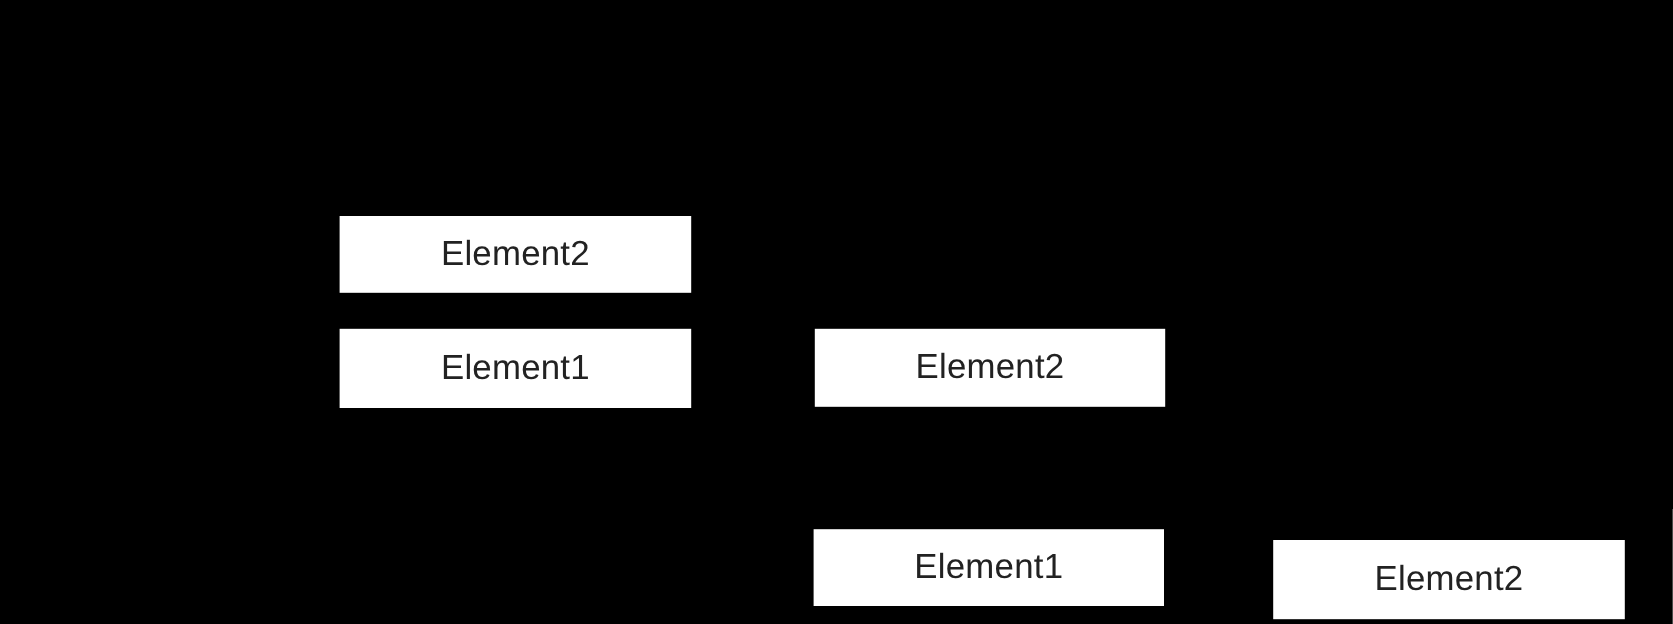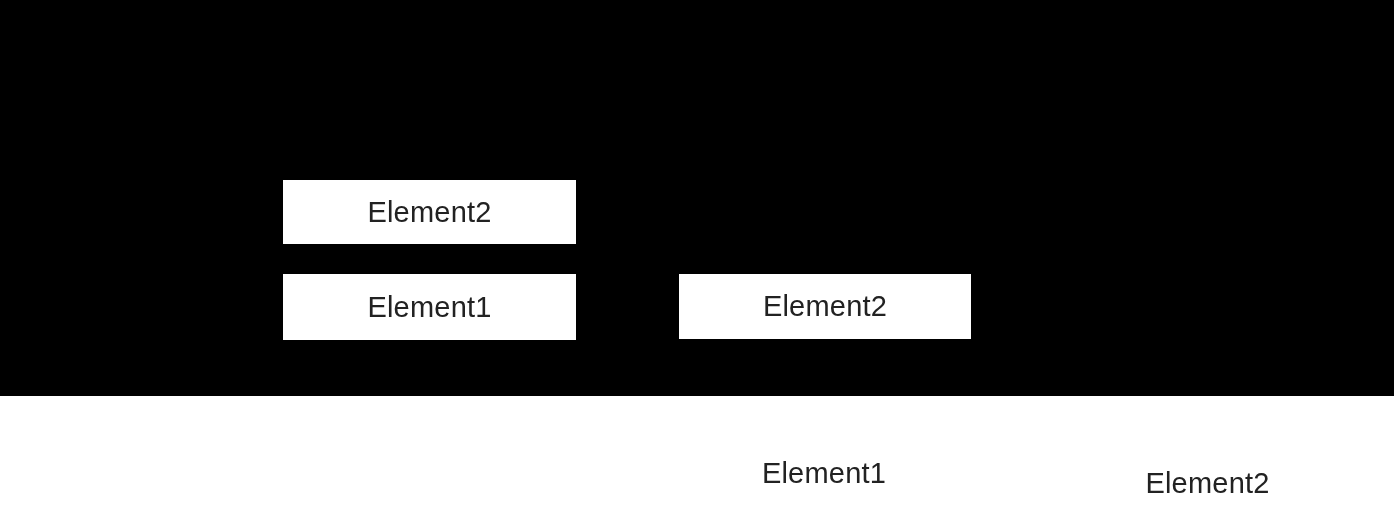--- a/index.html
+++ b/index.html
@@ -10,21 +10,21 @@
   * { margin: 0; padding: 0; box-sizing: border-box; }
   html, body {
     width: 1394px;
     height: 520px;
     overflow: hidden;
     font-family: "Liberation Sans", sans-serif;
   }
   .canvas {
     position: relative;
     width: 1394px;
-    height: 396px;
+    height: 520px;
     background: var(--canvas-bg);
   }
   .element-box {
     position: absolute;
     background: var(--box-bg);
     display: flex;
     align-items: center;
     justify-content: center;
   }
   .element-box .label {

